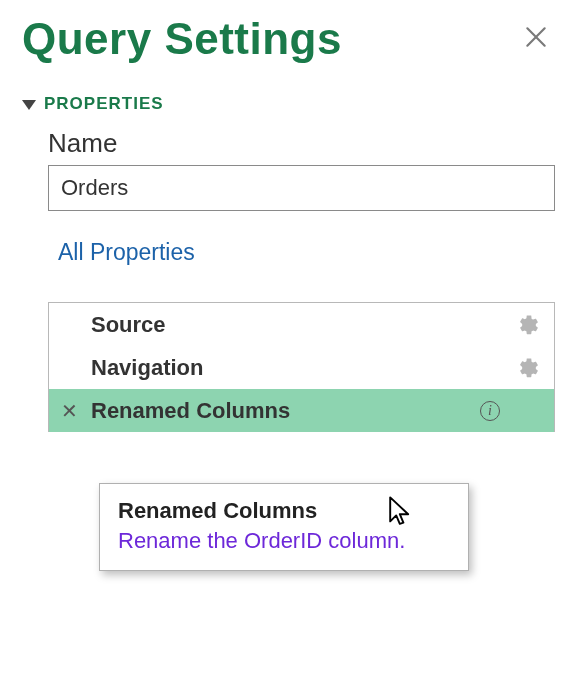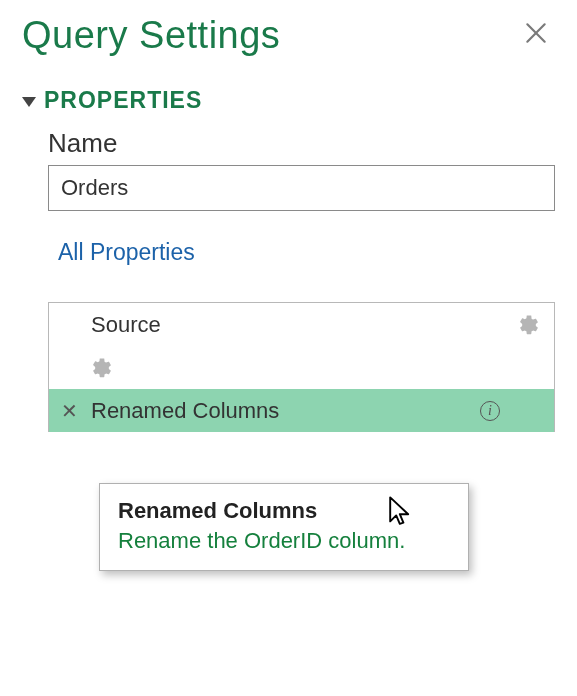--- a/index.html
+++ b/index.html
@@ -16,22 +16,22 @@
     position: relative;
     height: 100%;
   }
   .header-row {
     display: flex;
     align-items: center;
     justify-content: space-between;
     margin-bottom: 30px;
   }
   .panel-title {
-    font-size: 38px;
-    font-weight: 400;
+    font-size: 44px;
+    font-weight: 700;
     color: #1a7a4a;
     letter-spacing: 0.5px;
   }
   .close-btn {
     font-size: 30px;
     color: #7a7a7a;
     padding: 0 6px;
     cursor: pointer;
     font-weight: 300;
     line-height: 1;
@@ -47,21 +47,21 @@
     cursor: pointer;
   }
   .caret {
     width: 0; height: 0;
     border-left: 7px solid transparent;
     border-right: 7px solid transparent;
     border-top: 10px solid #444;
     transform: translateY(1px);
   }
   .section-title {
-    font-size: 23px;
+    font-size: 17px;
     font-weight: 700;
     color: #1a7a4a;
     letter-spacing: 1px;
   }
   .field-label {
     font-size: 26px;
     color: #333;
     margin-left: 26px;
     margin-bottom: 6px;
     font-weight: 400;
@@ -94,21 +94,21 @@
   .step {
     display: flex;
     align-items: center;
     height: 43px;
     font-size: 22px;
     color: #333;
     padding-left: 42px;
     padding-right: 14px;
     position: relative;
   }
-  .step .label { flex: 1; }
+  .step .label { flex: 1; font-weight: bold; }
   .step.selected {
     background: #8dd4b0;
   }
   .step .delete-x {
     position: absolute;
     left: 12px;
     font-size: 20px;
     color: #555;
     display: none;
     cursor: pointer;
@@ -142,21 +142,21 @@
     z-index: 10;
   }
   .tooltip-title {
     font-size: 22px;
     font-weight: 700;
     color: #222;
     margin-bottom: 4px;
   }
   .tooltip-desc {
     font-size: 22px;
-    color: #15803d;
+    color: #6d28d9;
     font-weight: 400;
   }
   .cursor {
     position: absolute;
     left: 386px;
     top: 495px;
     z-index: 20;
     pointer-events: none;
   }
   .cursor svg { width: 30px; height: 36px; }
@@ -194,20 +194,21 @@
         <span class="label">Source</span>
         <span class="gear">
           <svg viewBox="0 0 24 24">
               <path fill="#b5b5b5" d="M12 8.5A3.5 3.5 0 1 0 12 15.5 3.5 3.5 0 1 0 12 8.5M19.4 13c0-.3.1-.7.1-1s0-.7-.1-1l2.1-1.6c.2-.1.2-.4.1-.6l-2-3.5c-.1-.2-.4-.3-.6-.2l-2.5 1c-.5-.4-1.1-.7-1.7-1L14.5 2c0-.3-.2-.5-.5-.5h-4c-.3 0-.5.2-.5.5l-.3 2.6c-.6.2-1.2.6-1.7 1l-2.5-1c-.2-.1-.5 0-.6.2l-2 3.5c-.1.2-.1.5.1.6L4.6 11c0 .3-.1.7-.1 1s0 .7.1 1l-2.1 1.6c-.2.1-.2.4-.1.6l2 3.5c.1.2.4.3.6.2l2.5-1c.5.4 1.1.7 1.7 1l.3 2.6c0 .3.2.5.5.5h4c.3 0 .5-.2.5-.5l.3-2.6c.6-.2 1.2-.6 1.7-1l2.5 1c.2.1.5 0 .6-.2l2-3.5c.1-.2.1-.5-.1-.6L19.4 13z"></path>
             </svg>
         </span>
       </div>
 
       <div class="step">
 
+        <span class="label">Navigation</span>
         <span class="gear">
           <svg viewBox="0 0 24 24">
               <path fill="#b5b5b5" d="M12 8.5A3.5 3.5 0 1 0 12 15.5 3.5 3.5 0 1 0 12 8.5M19.4 13c0-.3.1-.7.1-1s0-.7-.1-1l2.1-1.6c.2-.1.2-.4.1-.6l-2-3.5c-.1-.2-.4-.3-.6-.2l-2.5 1c-.5-.4-1.1-.7-1.7-1L14.5 2c0-.3-.2-.5-.5-.5h-4c-.3 0-.5.2-.5.5l-.3 2.6c-.6.2-1.2.6-1.7 1l-2.5-1c-.2-.1-.5 0-.6.2l-2 3.5c-.1.2-.1.5.1.6L4.6 11c0 .3-.1.7-.1 1s0 .7.1 1l-2.1 1.6c-.2.1-.2.4-.1.6l2 3.5c.1.2.4.3.6.2l2.5-1c.5.4 1.1.7 1.7 1l.3 2.6c0 .3.2.5.5.5h4c.3 0 .5-.2.5-.5l.3-2.6c.6-.2 1.2-.6 1.7-1l2.5 1c.2.1.5 0 .6-.2l2-3.5c.1-.2.1-.5-.1-.6L19.4 13z"></path>
             </svg>
         </span>
       </div>
 
       <div class="step selected">
         <span class="delete-x">✕</span>
         <span class="label">Renamed Columns</span>

